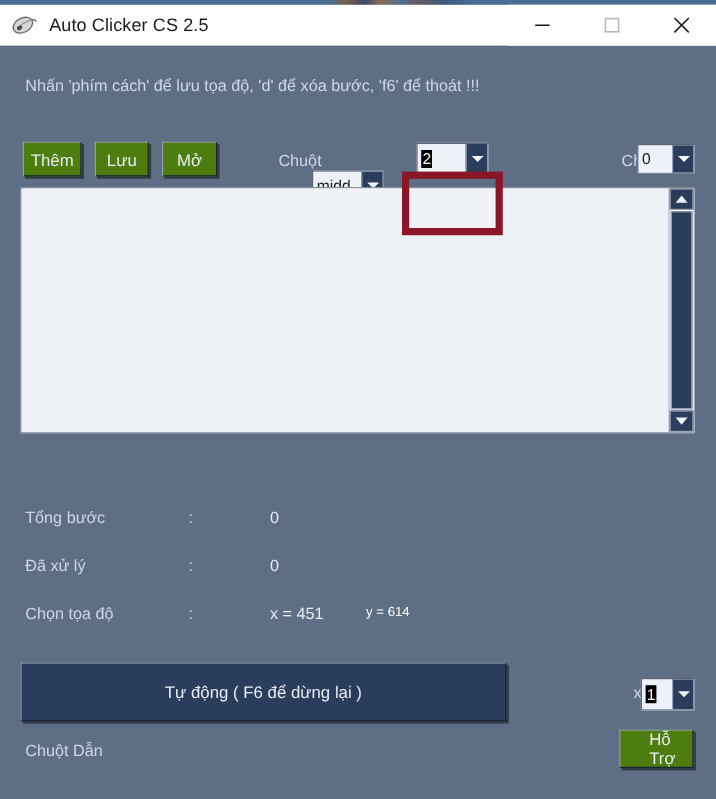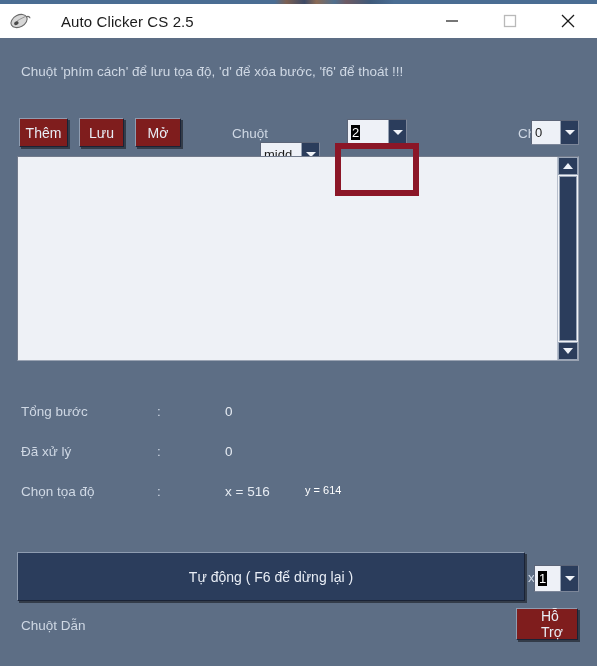--- a/index.html
+++ b/index.html
@@ -41,21 +41,20 @@
   .titlebar {
     position: absolute;
     top: 4px;
     left: 0;
     width: 597px;
     height: 34px;
     background: #ffffff;
     display: flex;
     align-items: center;
     z-index: 10;
-    gap: 20px;
   }
   .title-icon {
     width: 22px;
     height: 20px;
     margin-left: 9px;
     margin-right: 10px;
     flex: none;
     display: block;
   }
   .title-text {
@@ -102,21 +101,21 @@
   
   .toolbar {
     position: absolute;
     left: 0;
     top: 76px;
     width: 597px;
     height: 38px;
   }
   .btn3d {
     position: absolute;
-    background: #7f1d1d;
+    background: #4d7c0f;
     border: 1px solid #8e9cb0;
     border-right-color: #1a2336;
     border-bottom-color: #1a2336;
     box-shadow: 2px 2px 0 rgba(0,0,0,0.45);
     color: #e8edf5;
     font-size: 14px;
     display: flex;
     align-items: center;
     justify-content: center;
     box-sizing: border-box;
@@ -259,21 +258,21 @@
     top: 338px;
     width: 597px;
     height: 25px;
   }
   #lbl-tieng { left: 489px; top: 4px; }
 
   
   .stats {
     position: absolute;
     left: 0;
-    top: 360px;
+    top: 380px;
     width: 489px;
     text-align: right;
   }
   .stat-row {
     position: relative;
     height: 40px;
   }
   .stat-name {
     position: absolute;
     left: 21px;
@@ -304,21 +303,21 @@
     font-size: 11px;
     color: #ffffff;
     white-space: nowrap;
   }
 
   
   .auto-btn {
     position: absolute;
     left: 17px;
     top: 514px;
-    width: 508px;
+    width: 405px;
     height: 49px;
     background: #2b3d5c;
     border: 1px solid #8e9cb0;
     border-right-color: #1a2336;
     border-bottom-color: #1a2336;
     box-shadow: 2px 2px 0 rgba(0,0,0,0.45);
     box-sizing: border-box;
     color: #e8edf5;
     font-size: 14px;
     display: flex;
@@ -381,21 +380,21 @@
         <svg width="16" height="16" viewBox="0 0 16 16">
           <line x1="2" y1="2" x2="14" y2="14" stroke="#1b1b1b" stroke-width="1.3"></line>
           <line x1="14" y1="2" x2="2" y2="14" stroke="#1b1b1b" stroke-width="1.3"></line>
         </svg>
       </div>
     </div>
   </div>
 
   <div class="client">
 
-    <div class="hint-text">Chuột 'phím cách' để lưu tọa độ, 'd' để xóa bước, 'f6' để thoát !!!</div>
+    <div class="hint-text">Nhấn 'phím cách' để lưu tọa độ, 'd' để xóa bước, 'f6' để thoát !!!</div>
 
     <div class="toolbar">
       <div class="btn3d" id="btn-them">Thêm</div>
       <div class="btn3d" id="btn-luu">Lưu</div>
       <div class="btn3d" id="btn-mo">Mở</div>
 
       <div class="lbl" id="lbl-chuot">Chuột</div>
 
       <div class="combo" id="combo-chuot">
         <div class="combo-val">midd</div>
@@ -448,21 +447,21 @@
         <div class="stat-value">0</div>
       </div>
       <div class="stat-row">
         <div class="stat-name">Đã xử lý</div>
         <div class="stat-colon">:</div>
         <div class="stat-value">0</div>
       </div>
       <div class="stat-row">
         <div class="stat-name">Chọn tọa độ</div>
         <div class="stat-colon">:</div>
-        <div class="stat-value">x = 516</div>
+        <div class="stat-value">x = 451</div>
         <div class="stat-value2">y = 614</div>
       </div>
     </div>
 
     <div class="auto-btn">Tự động ( F6 để dừng lại )</div>
 
     <div class="lbl" id="lbl-x2">x</div>
 
     <div class="mult-combo-wrap">
       <div class="combo selected" id="combo-mult">

